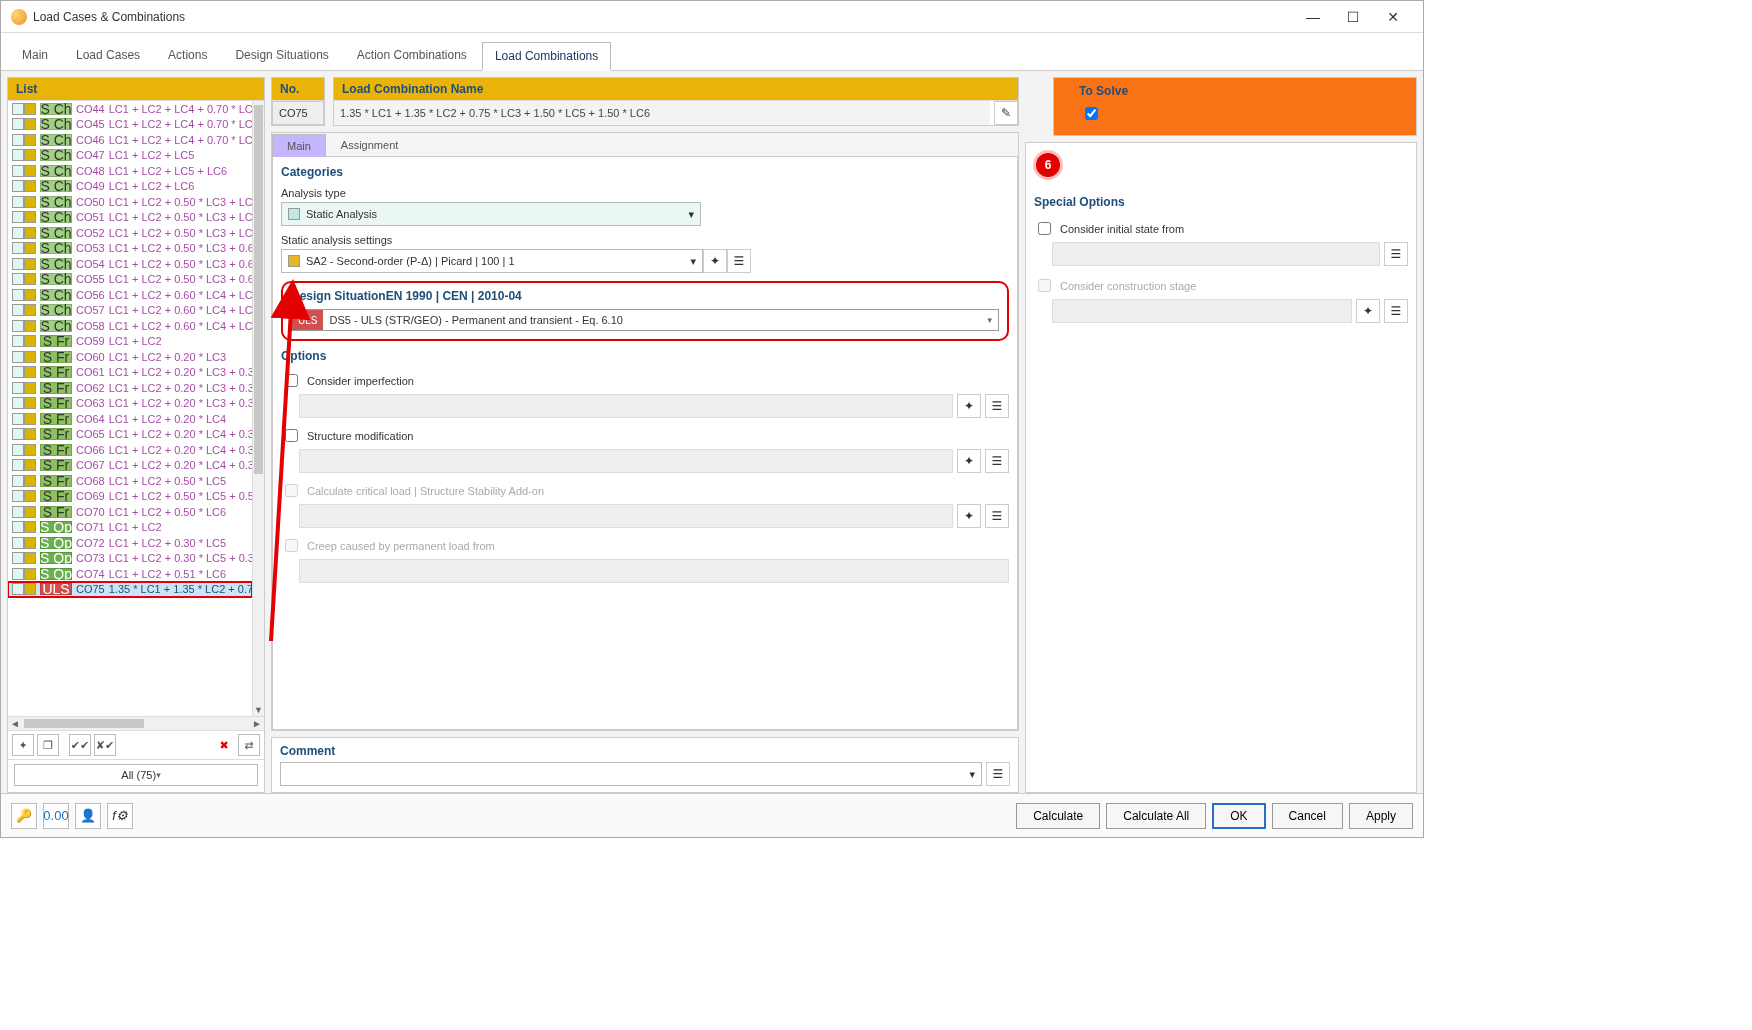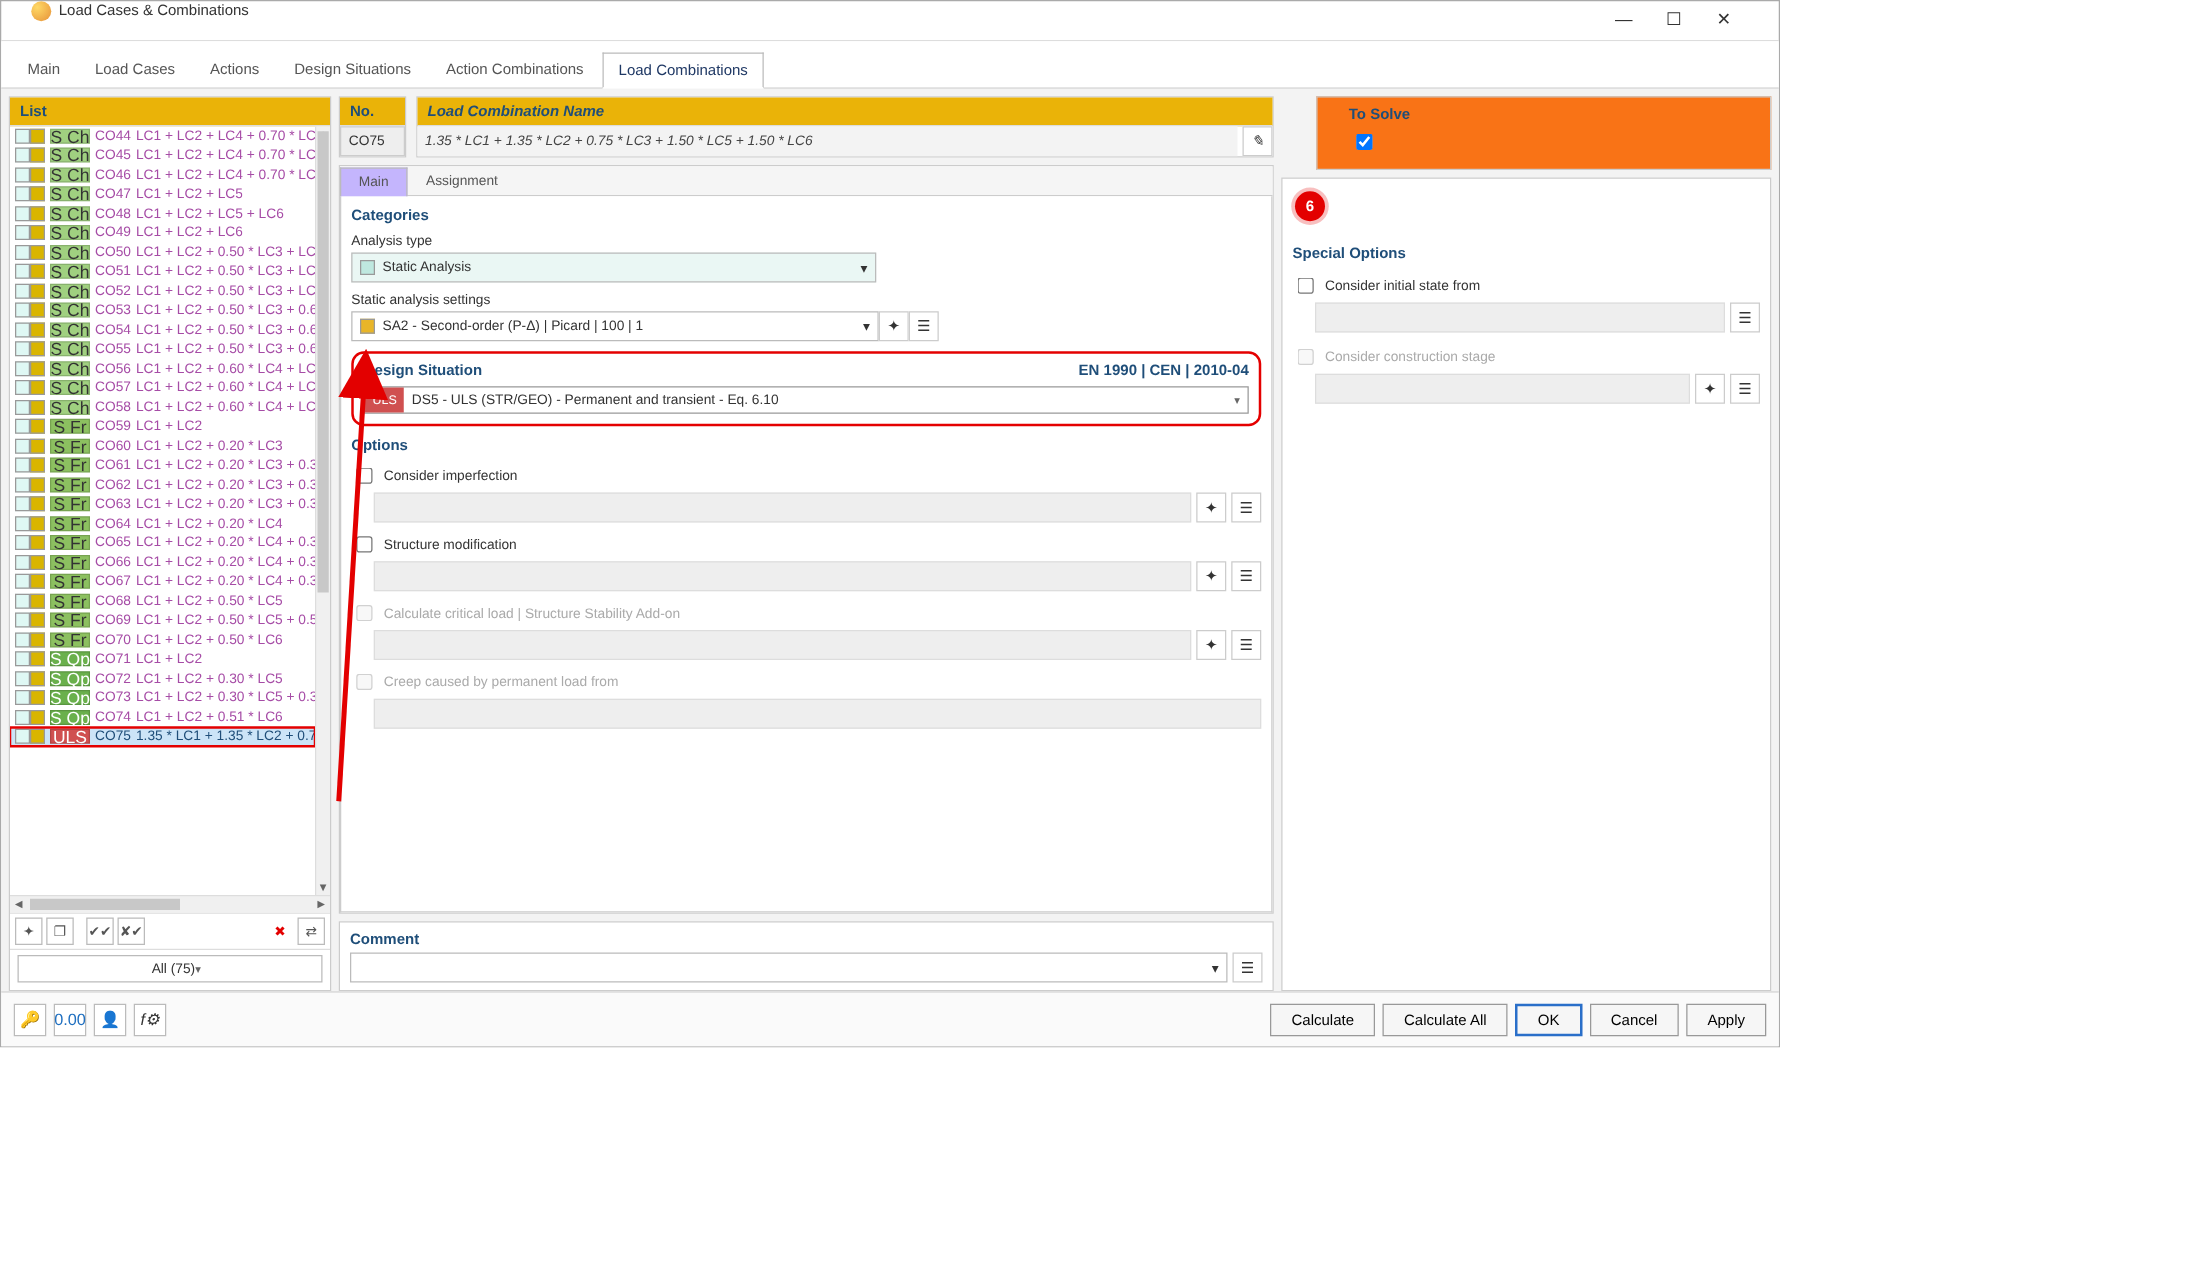--- a/index.html
+++ b/index.html
@@ -1,18 +1,18 @@
 <!DOCTYPE html>
 <html><head>
 <meta charset="utf-8">
 <style>
 * { box-sizing: border-box; font-family: "Segoe UI", Tahoma, sans-serif; }
 body { margin: 0; background: #fff; font-size: 12px; color: #333; overflow: hidden; }
 .window { width: 1424px; height: 838px; display: flex; flex-direction: column; border: 1px solid #aaa; }
-.titlebar { height: 32px; display: flex; padding: 0 24px; border-bottom: 1px solid #ddd; }
+.titlebar { height: 32px; display: flex; align-items: center; padding: 0 10px; border-bottom: 1px solid #ddd; }
 .titlebar .icon { width: 16px; height: 16px; background: radial-gradient(circle at 30% 30%, #ffd966, #e69138); border-radius: 50%; margin-right: 6px; }
 .titlebar .title { flex: 1; font-size: 12px; }
 .titlebar .winbtn { width: 40px; height: 28px; display:flex; align-items:center; justify-content:center; font-size:14px; color:#333; }
 .tabs { display: flex; border-bottom: 1px solid #ccc; padding: 8px 8px 0 8px; gap: 2px; background:#fff; }
 .tab { padding: 6px 12px; font-size: 12px; color:#555; border:1px solid transparent; border-bottom:none; cursor:pointer; }
 .tab.active { background:#fff; border-color:#bbb; border-bottom: 2px solid #fff; position:relative; top:1px; font-weight:500; color:#1f3864;}
 .body { flex:1; display:flex; background:#f3f3f3; padding:6px 6px 0 6px; gap:6px; overflow:hidden; }
 .panel { background:#fff; border:1px solid #ccc; display:flex; flex-direction:column; }
 .panel-header { padding:4px 8px; font-weight:600; color:#1f4e79; font-size:12px; background:#eab308; border-bottom:1px solid #ddd;}
 .panel.list { width:258px; }
@@ -59,21 +59,21 @@
 .form-area{ flex:1; display:flex; flex-direction:column; background:#fff; border:1px solid #ccc; border-top:none; padding:8px; gap:8px; overflow:auto;}
 .group-title{ font-weight:600; color:#1f4e79; font-size:12px;}
 .label{ font-size:11px; color:#333; margin-bottom:3px;}
 .combo{ height:24px; border:1px solid #bbb; background:#fff; display:flex; align-items:center; padding:0 6px; justify-content:space-between; font-size:11px;}
 .combo .sw{ width:12px; height:12px; margin-right:6px; border:1px solid #999;}
 .combo .txt{flex:1;}
 .combo.lt{ background:#eaf7f4;}
 .row-with-btns{ display:flex; gap:0; align-items:center;}
 .row-with-btns .combo{flex:1;}
 .ds-box{ border:2px solid #e40000; border-radius:10px; padding:6px 8px 8px 8px; position:relative;}
-.ds-head{ display:flex; justify-content:space-between; font-weight:600; color:#1f4e79; margin-bottom:6px;}
+.ds-head{ display:flex; font-weight:600; color:#1f4e79; margin-bottom:6px;}
 .ds-head .std{ color:#1f4e79; font-weight:600;}
 .ds-combo{ height:22px; border:1px solid #999; display:flex; align-items:center; font-size:11px; background:#fff;}
 .ds-combo .tag{ background:#d05050; color:#fff; padding:0 6px; height:100%; display:flex; align-items:center; font-size:10px;}
 .ds-combo .txt{ padding:0 6px; flex:1;}
 .ds-combo .chev{ padding:0 6px; color:#666; font-size:9px;}
 .callout-badge{ width:24px; height:24px; border-radius:50%; background:#e30000; color:#fff; display:flex; align-items:center; justify-content:center; font-weight:600; font-size:12px; box-shadow: 0 0 0 3px rgba(227,0,0,0.25);}
 .opt-row{ display:flex; align-items:center; gap:6px; font-size:11px;}
 .opt-row input[type=checkbox]{ width:13px; height:13px;}
 .opt-field{ height:24px; background:#eee; border:1px solid #ddd; flex:1;}
 .opt-block{ display:flex; flex-direction:column; gap:4px;}
@@ -375,21 +375,21 @@
         </div>
       </div>
     </div>
 
     <div class="center-col panel center-shell">
       <div class="head-row">
         <div class="panel nocell" style="flex-direction:column;">
           <div class="panel-header">No.</div>
           <div class="field-ro input">CO75</div>
         </div>
-        <div class="panel namecell" style="flex-direction:column;font-style:italic;">
+        <div class="panel namecell" style="flex-direction:column;">
           <div class="panel-header">Load Combination Name</div>
           <div class="name-wrap" style="padding:0;">
             <div class="field-ro" style="border:none;">1.35 * LC1 + 1.35 * LC2 + 0.75 * LC3 + 1.50 * LC5 + 1.50 * LC6</div>
             <div class="icon-btn">✎</div>
           </div>
         </div>
       </div>
 
       <div class="panel" style="flex:1; position:relative;">
         <div class="subtabs" id="subtabs">

